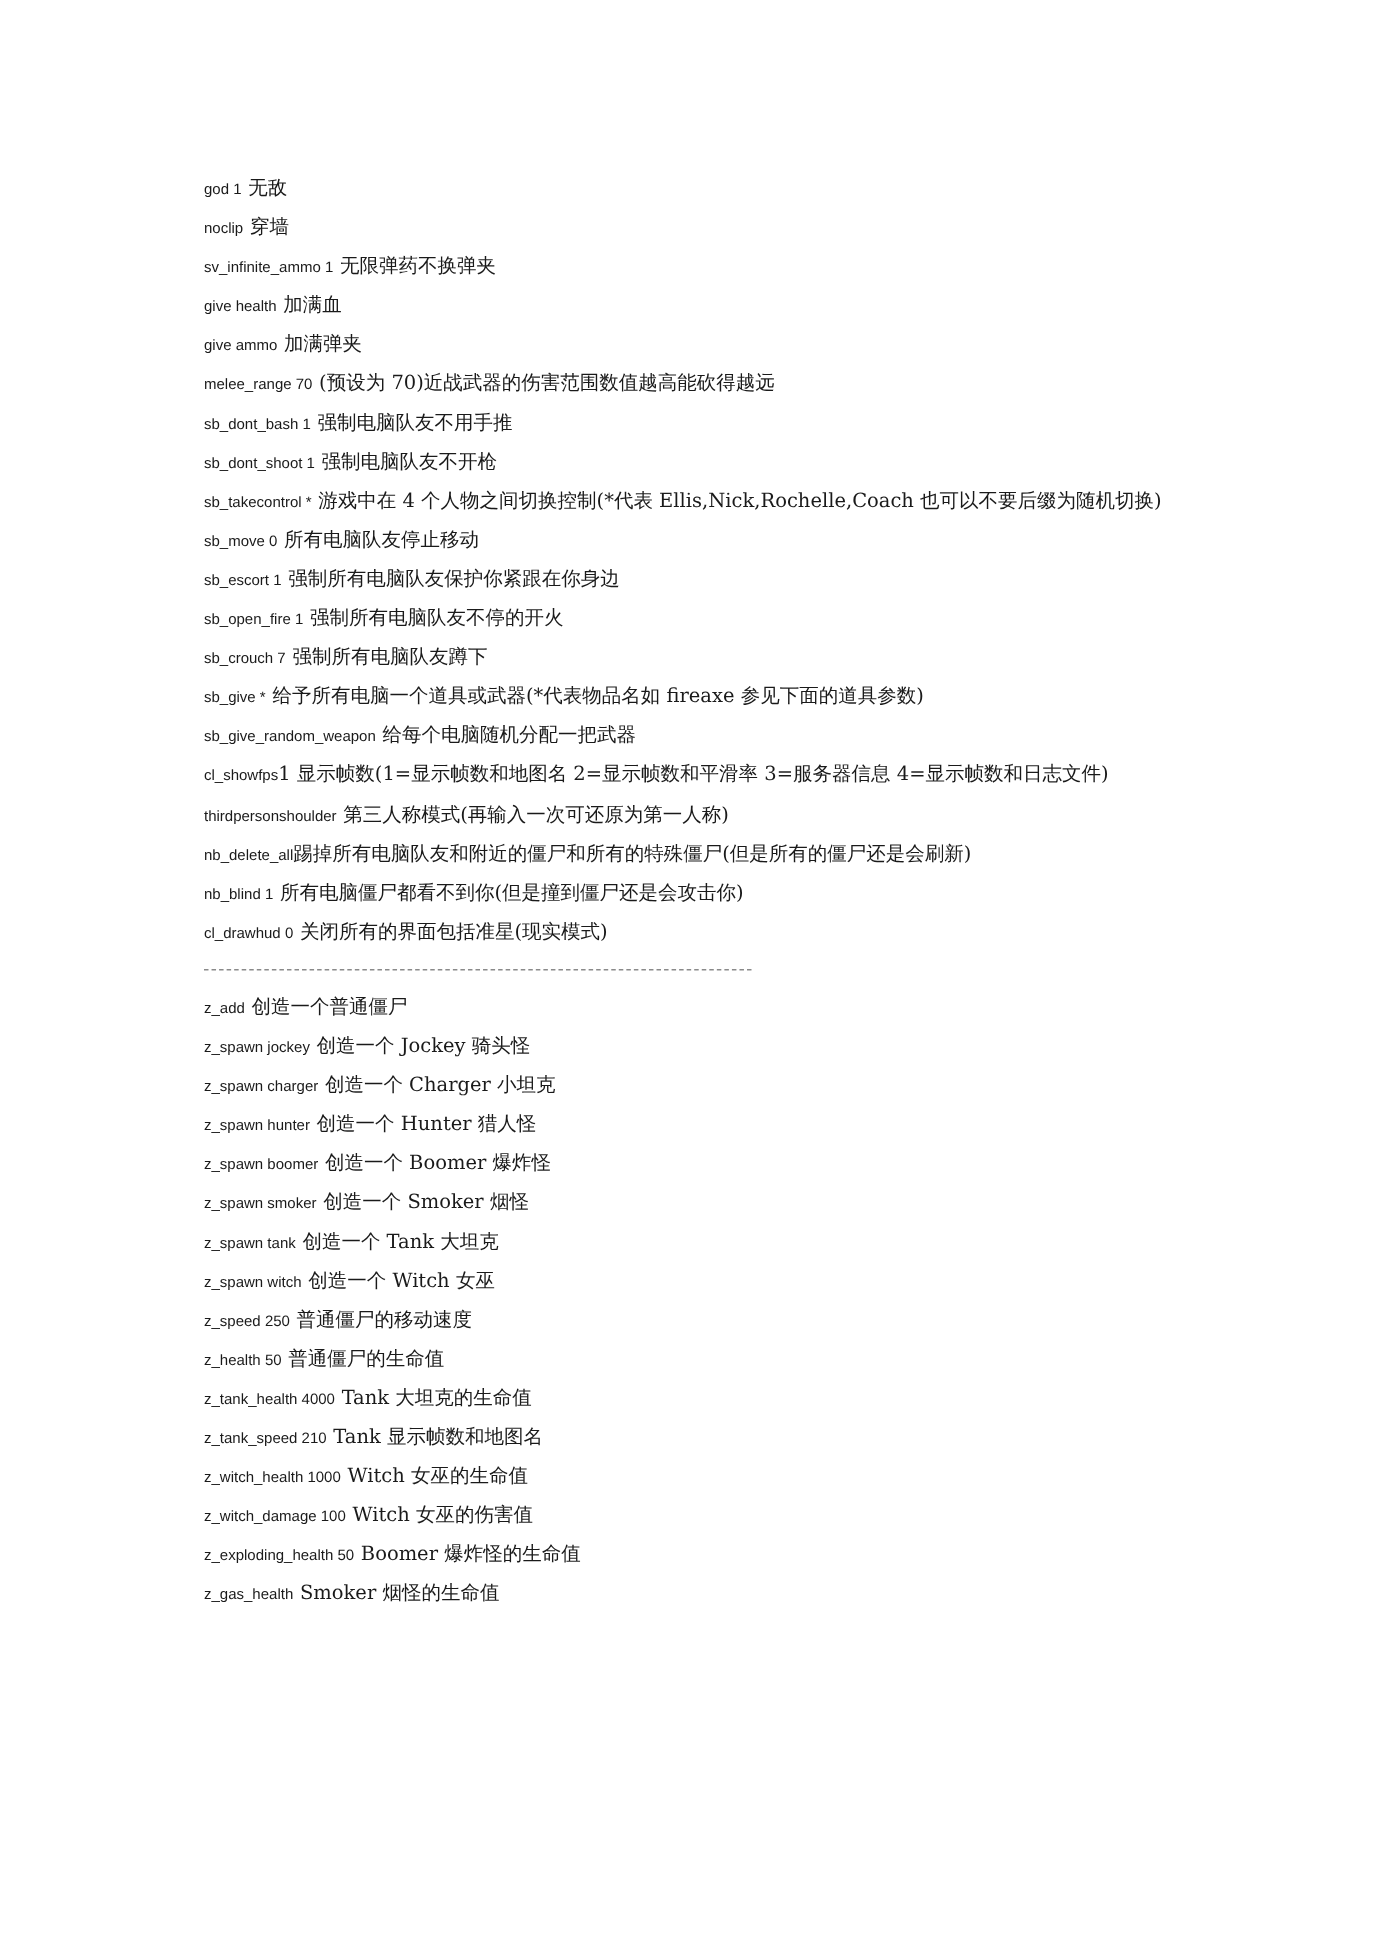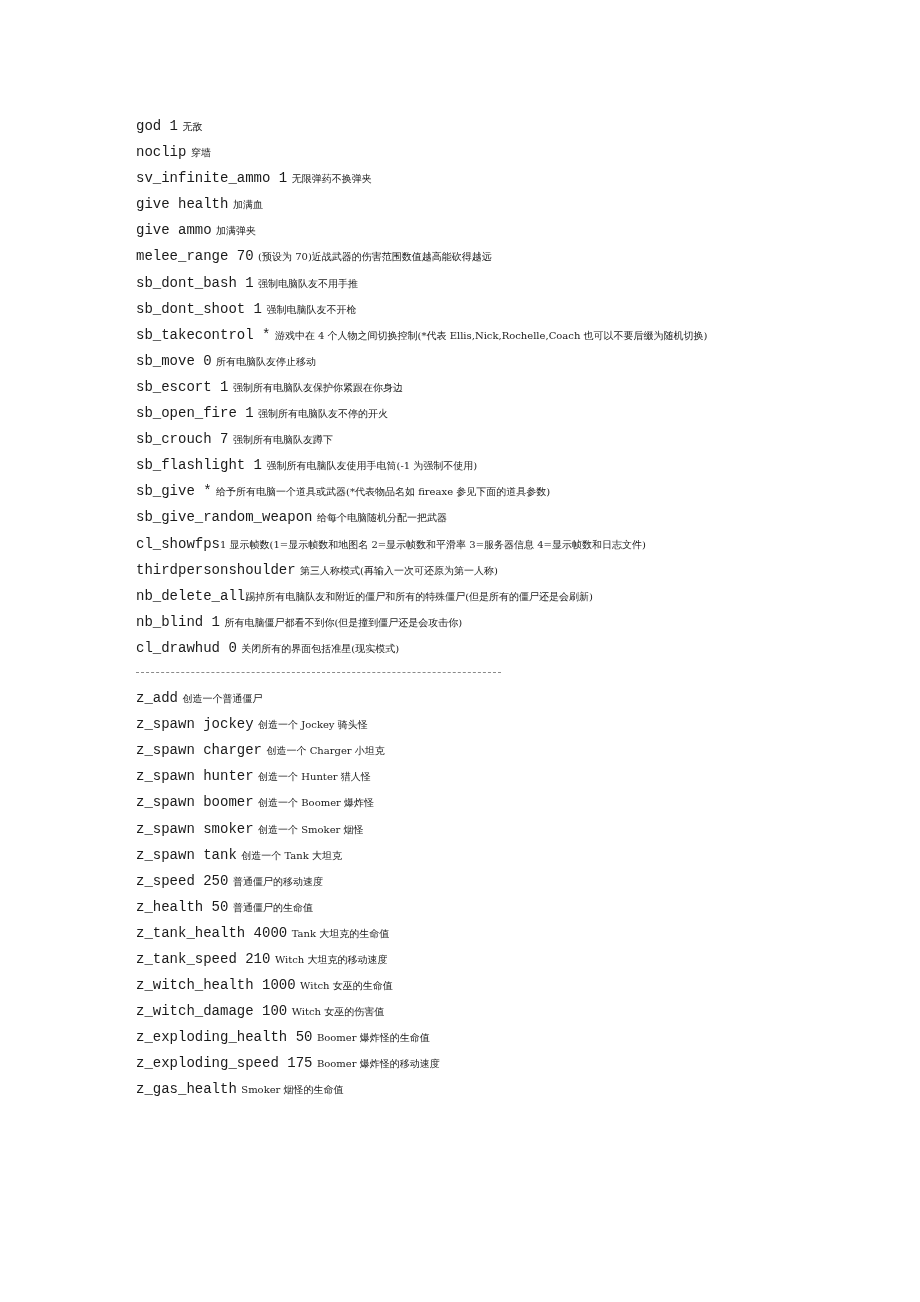--- a/index.html
+++ b/index.html
@@ -25,26 +25,26 @@
       font-size: 14px;
       line-height: 24.1px;
       white-space: nowrap;
       letter-spacing: 0px;
     }
     .line.wrap {
       white-space: normal;
       word-break: break-all;
     }
     .cmd {
-      font-family: Liberation Mono, monospace;
-      font-size: 14px;
+      font-family: Liberation Sans, sans-serif;
+      font-size: 10px;
     }
     .desc {
       font-family: "DejaVu Serif", "Liberation Serif", serif;
-      font-size: 10px;
+      font-size: 13px;
     }
     .separator {
       height: 24.1px;
       position: relative;
     }
     .separator .dash {
       position: absolute;
       left: 0;
       top: 11px;
       width: 365px;
@@ -64,21 +64,20 @@
     <div class="line"><span class="cmd">give health</span> <span class="desc">加满血</span></div>
     <div class="line"><span class="cmd">give ammo</span> <span class="desc">加满弹夹</span></div>
     <div class="line"><span class="cmd">melee_range 70</span> <span class="desc">(预设为 70)近战武器的伤害范围数值越高能砍得越远</span></div>
     <div class="line"><span class="cmd">sb_dont_bash 1</span> <span class="desc">强制电脑队友不用手推</span></div>
     <div class="line"><span class="cmd">sb_dont_shoot 1</span> <span class="desc">强制电脑队友不开枪</span></div>
     <div class="line wrap"><span class="cmd">sb_takecontrol *</span> <span class="desc">游戏中在 4 个人物之间切换控制(*代表 Ellis,Nick,Rochelle,Coach 也可以不要后缀为随机切换)</span></div>
     <div class="line"><span class="cmd">sb_move 0</span> <span class="desc">所有电脑队友停止移动</span></div>
     <div class="line"><span class="cmd">sb_escort 1</span> <span class="desc">强制所有电脑队友保护你紧跟在你身边</span></div>
     <div class="line"><span class="cmd">sb_open_fire 1</span> <span class="desc">强制所有电脑队友不停的开火</span></div>
     <div class="line"><span class="cmd">sb_crouch 7</span> <span class="desc">强制所有电脑队友蹲下</span></div>
-    <div class="line"><span class="cmd">sb_flashlight 1</span> <span class="desc">强制所有电脑队友使用手电筒(-1 为强制不使用)</span></div>
     <div class="line"><span class="cmd">sb_give *</span> <span class="desc">给予所有电脑一个道具或武器(*代表物品名如 fireaxe 参见下面的道具参数)</span></div>
     <div class="line"><span class="cmd">sb_give_random_weapon</span> <span class="desc">给每个电脑随机分配一把武器</span></div>
     <div class="line wrap"><span class="cmd">cl_showfps</span><span class="desc">1 显示帧数(1=显示帧数和地图名 2=显示帧数和平滑率 3=服务器信息 4=显示帧数和日志文件)</span></div>
     <div class="line"><span class="cmd">thirdpersonshoulder</span> <span class="desc">第三人称模式(再输入一次可还原为第一人称)</span></div>
     <div class="line wrap"><span class="cmd">nb_delete_all</span><span class="desc">踢掉所有电脑队友和附近的僵尸和所有的特殊僵尸(但是所有的僵尸还是会刷新)</span></div>
     <div class="line"><span class="cmd">nb_blind 1</span> <span class="desc">所有电脑僵尸都看不到你(但是撞到僵尸还是会攻击你)</span></div>
     <div class="line"><span class="cmd">cl_drawhud 0</span> <span class="desc">关闭所有的界面包括准星(现实模式)</span></div>
   </div>
 
   <div class="separator">
@@ -86,24 +85,24 @@
   </div>
 
   <div>
     <div class="line"><span class="cmd">z_add</span> <span class="desc">创造一个普通僵尸</span></div>
     <div class="line"><span class="cmd">z_spawn jockey</span> <span class="desc">创造一个 Jockey 骑头怪</span></div>
     <div class="line"><span class="cmd">z_spawn charger</span> <span class="desc">创造一个 Charger 小坦克</span></div>
     <div class="line"><span class="cmd">z_spawn hunter</span> <span class="desc">创造一个 Hunter 猎人怪</span></div>
     <div class="line"><span class="cmd">z_spawn boomer</span> <span class="desc">创造一个 Boomer 爆炸怪</span></div>
     <div class="line"><span class="cmd">z_spawn smoker</span> <span class="desc">创造一个 Smoker 烟怪</span></div>
     <div class="line"><span class="cmd">z_spawn tank</span> <span class="desc">创造一个 Tank 大坦克</span></div>
+    <div class="line"><span class="cmd">z_spawn witch</span> <span class="desc">创造一个 Witch 女巫</span></div>
     <div class="line"><span class="cmd">z_speed 250</span> <span class="desc">普通僵尸的移动速度</span></div>
     <div class="line"><span class="cmd">z_health 50</span> <span class="desc">普通僵尸的生命值</span></div>
     <div class="line"><span class="cmd">z_tank_health 4000</span> <span class="desc">Tank 大坦克的生命值</span></div>
-    <div class="line"><span class="cmd">z_tank_speed 210</span> <span class="desc">Witch 大坦克的移动速度</span></div>
+    <div class="line"><span class="cmd">z_tank_speed 210</span> <span class="desc">Tank 显示帧数和地图名</span></div>
     <div class="line"><span class="cmd">z_witch_health 1000</span> <span class="desc">Witch 女巫的生命值</span></div>
     <div class="line"><span class="cmd">z_witch_damage 100</span> <span class="desc">Witch 女巫的伤害值</span></div>
     <div class="line"><span class="cmd">z_exploding_health 50</span> <span class="desc">Boomer 爆炸怪的生命值</span></div>
-    <div class="line"><span class="cmd">z_exploding_speed 175</span> <span class="desc">Boomer 爆炸怪的移动速度</span></div>
     <div class="line"><span class="cmd">z_gas_health</span> <span class="desc">Smoker 烟怪的生命值</span></div>
   </div>
 
 </div>
 
 </body></html>

